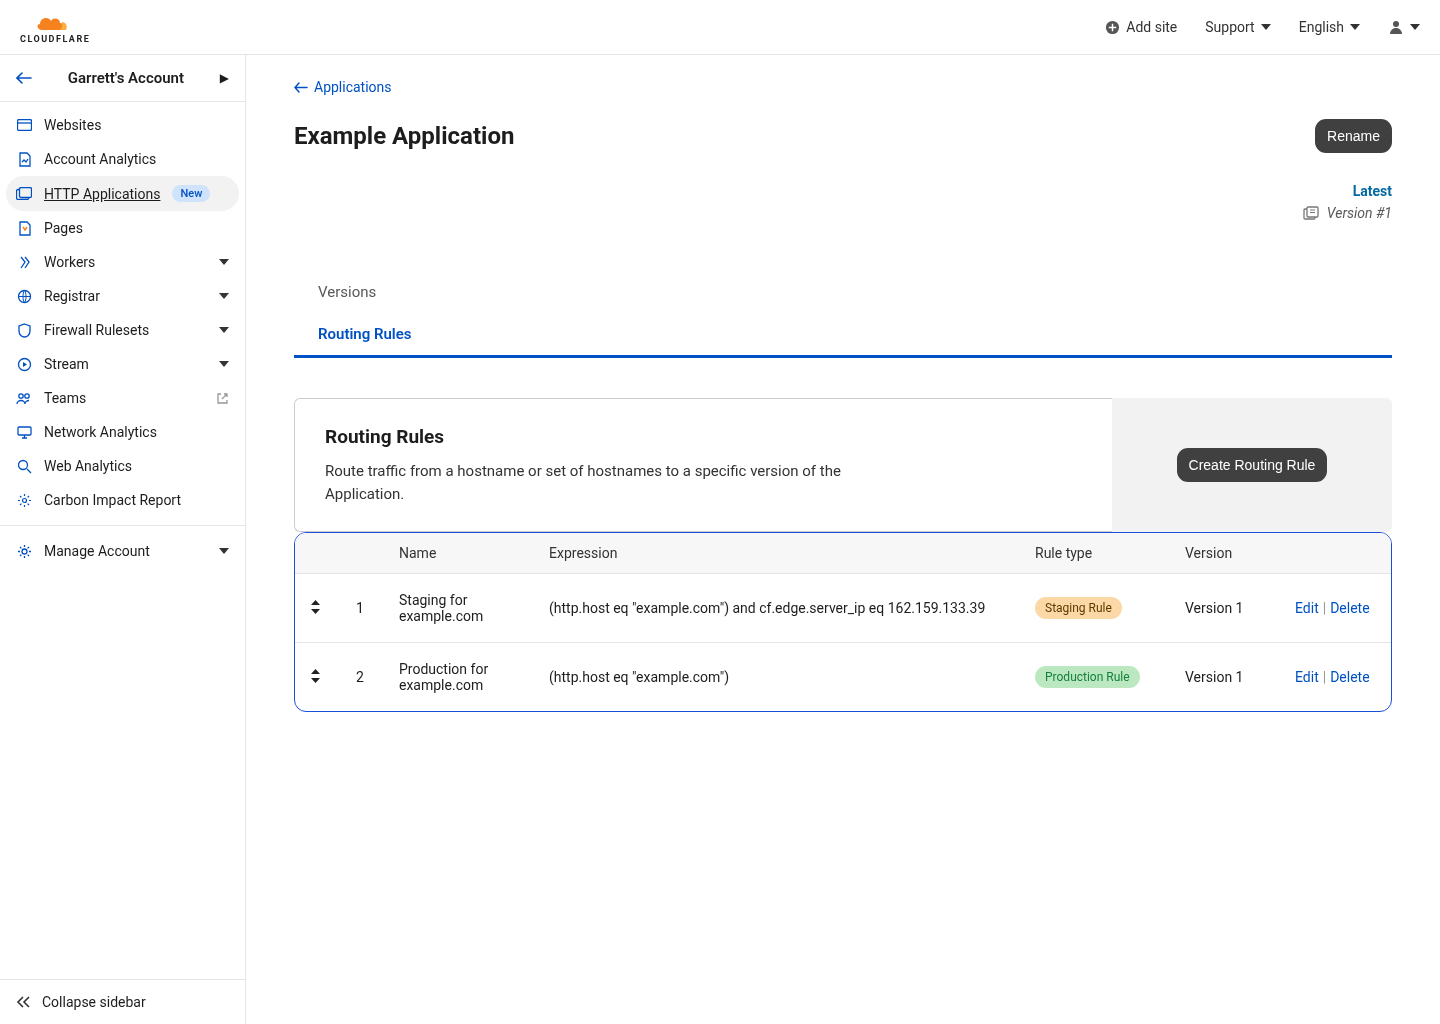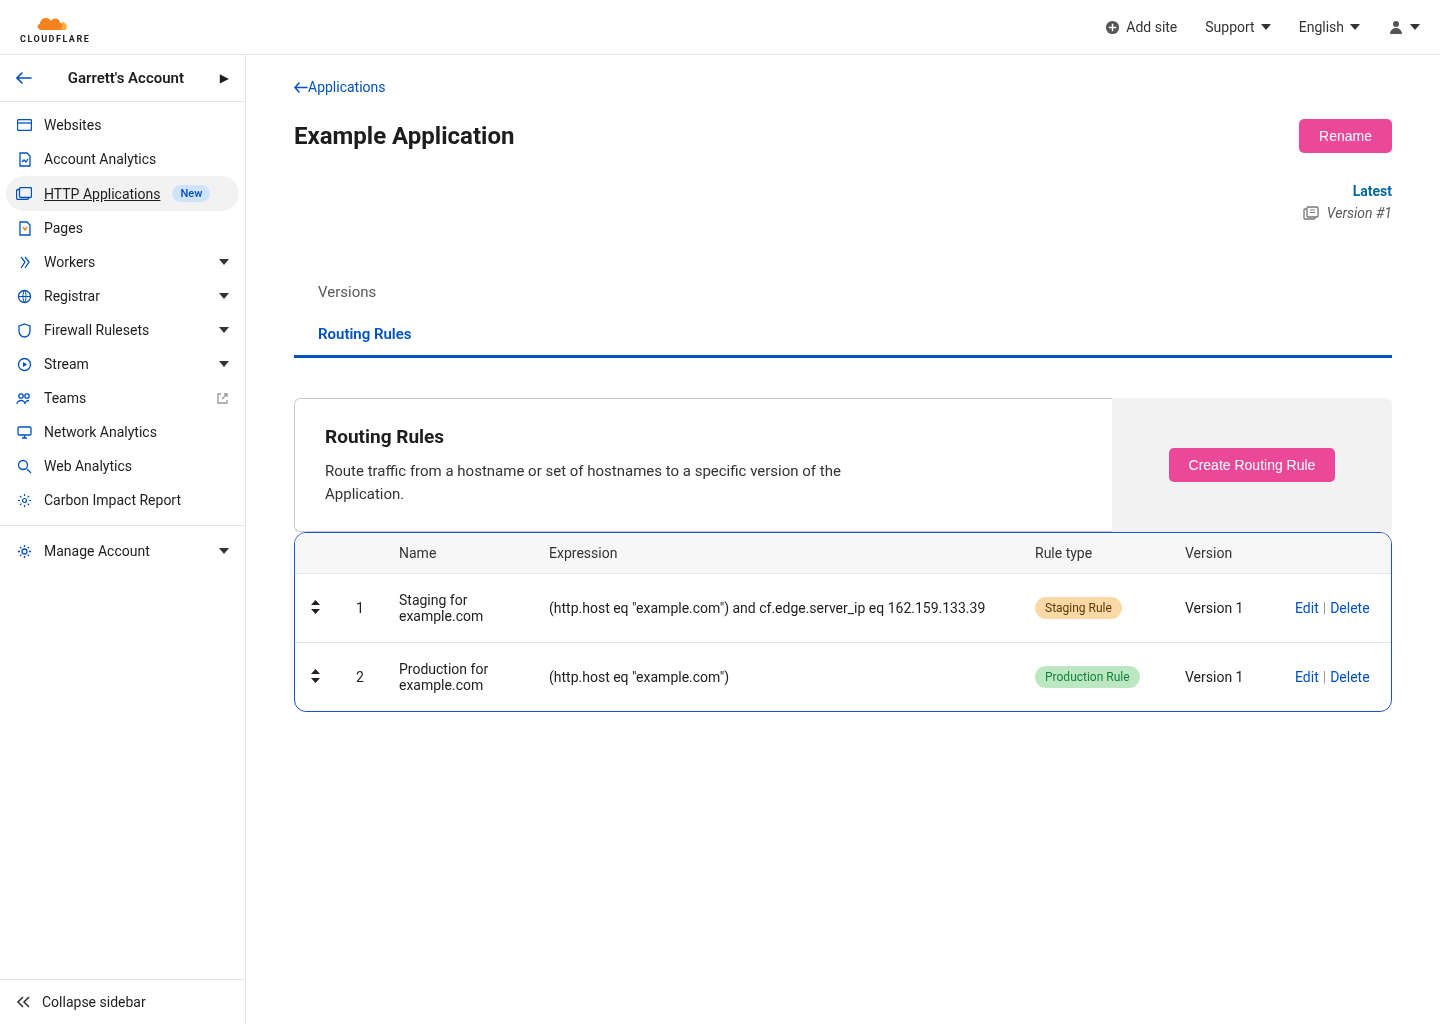--- a/index.html
+++ b/index.html
@@ -20,24 +20,24 @@
 .nav-item { display: flex; align-items: center; gap: 12px; padding: 9px 16px; cursor: pointer; font-size: 14px; position: relative; }
 .nav-item .icon { width: 16px; display: flex; justify-content: center; color: #0051c3; }
 .nav-item.active { background: #f2f2f2; border-radius: 20px; margin: 0 6px; padding: 9px 10px; }
 .nav-item.active .label { text-decoration: underline; }
 .badge-new { background: #cfe3fc; color: #0051c3; font-size: 11px; padding: 2px 8px; border-radius: 10px; font-weight: 500; }
 .nav-item .chevron { margin-left: auto; }
 .nav-sep { border-top: 1px solid #e5e5e5; margin: 8px 0; }
 .nav-item .ext { margin-left: auto; color: #999; }
 .collapse-row { border-top: 1px solid #e5e5e5; padding: 14px 16px; display: flex; align-items: center; gap: 10px; cursor: pointer; }
 .main { flex: 1; padding: 24px 48px 40px 48px; overflow-y: auto; }
-.breadcrumb { color: #0051c3; font-size: 14px; display: flex; align-items: center; cursor: pointer; margin-bottom: 24px; }
+.breadcrumb { color: #0051c3; font-size: 14px; display: flex; align-items: center; gap: 6px; cursor: pointer; margin-bottom: 24px; }
 .title-row { display: flex; align-items: center; justify-content: space-between; }
 .page-title { font-size: 24px; font-weight: 700; }
-.btn-primary { background: #ec4899; color: #fff; border: none; padding: 9px 20px; border-radius: 5px; font-size: 14px; cursor: pointer; }
+.btn-primary { background: #404040; color: #fff; border: none; padding: 9px 12px; border-radius: 11px; font-size: 14px; cursor: pointer; }
 .meta-block { text-align: right; margin-top: 30px; }
 .meta-block .latest { font-weight: 700; color: #0369a1; font-size: 14px; }
 .meta-block .version-row { display: flex; align-items: center; justify-content: flex-end; gap: 8px; color: #595959; margin-top: 6px; font-size: 14px; font-style: italic; }
 .tabs { display: flex; border-bottom: 1px solid #ccc; margin-top: 50px; flex-direction: column; }
 .tab { padding: 12px 24px; cursor: pointer; color: #595959; font-size: 15px; }
 .tab.active { color: #0051c3; border-bottom: 3px solid #0051c3; font-weight: 600; margin-bottom: -1px; }
 .panel-row { display: flex; margin-top: 40px; }
 .panel-left { flex: 1; border: 1px solid #ccc; border-right: none; border-radius: 6px 0 0 6px; padding: 26px 30px; }
 .panel-left h2 { font-size: 19px; font-weight: 700; margin-bottom: 12px; }
 .panel-left p { color: #333; font-size: 15px; line-height: 1.5; max-width: 540px; }

